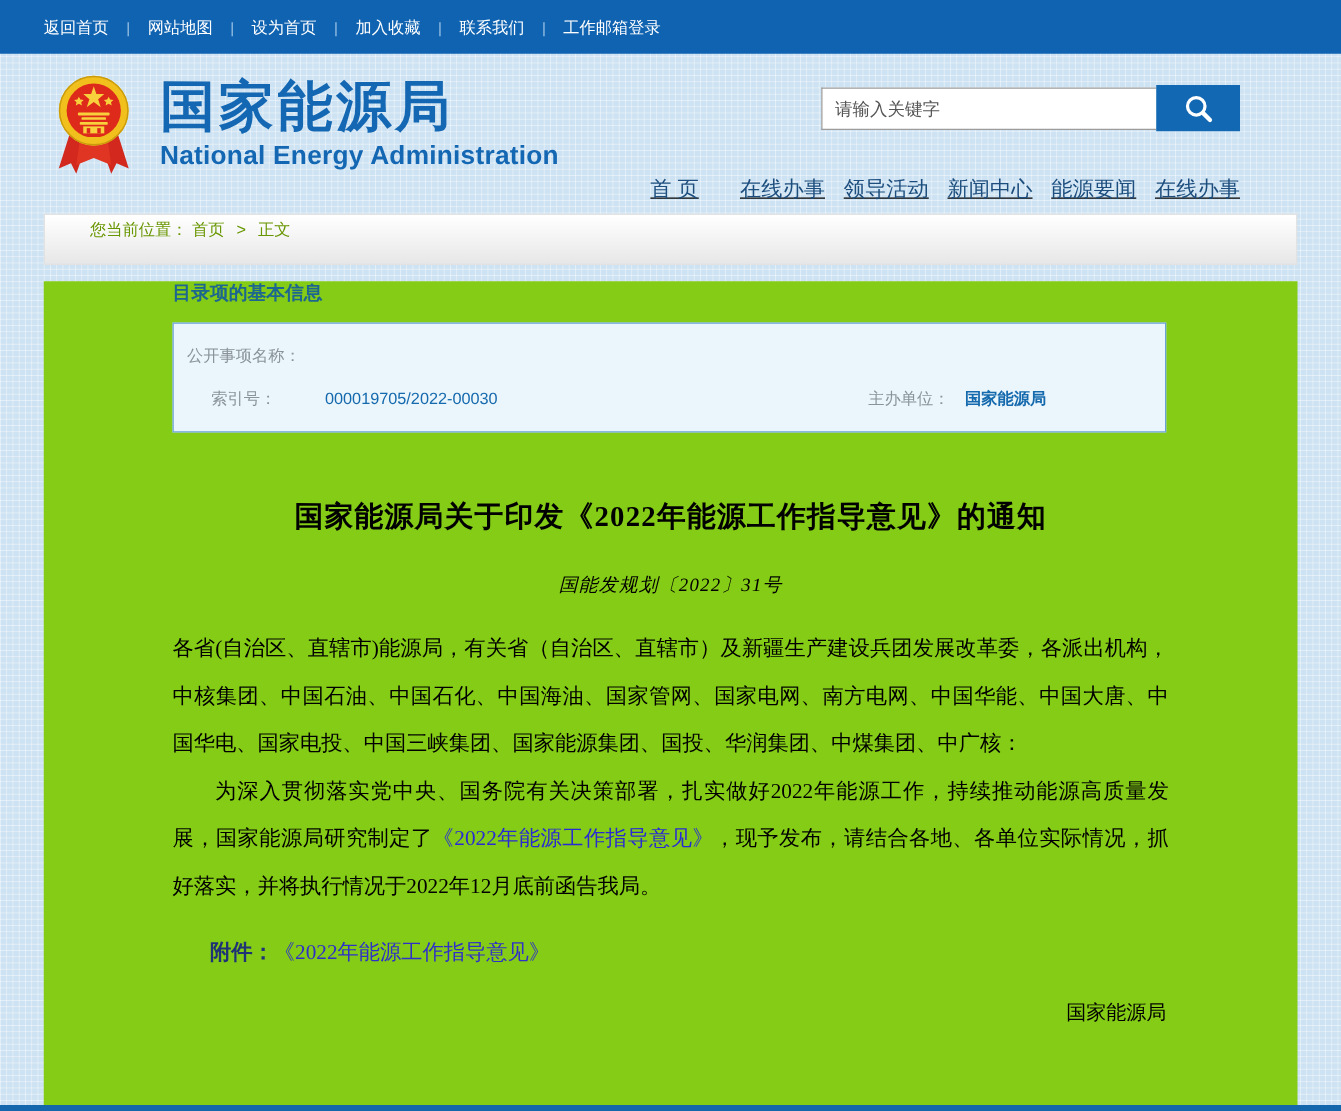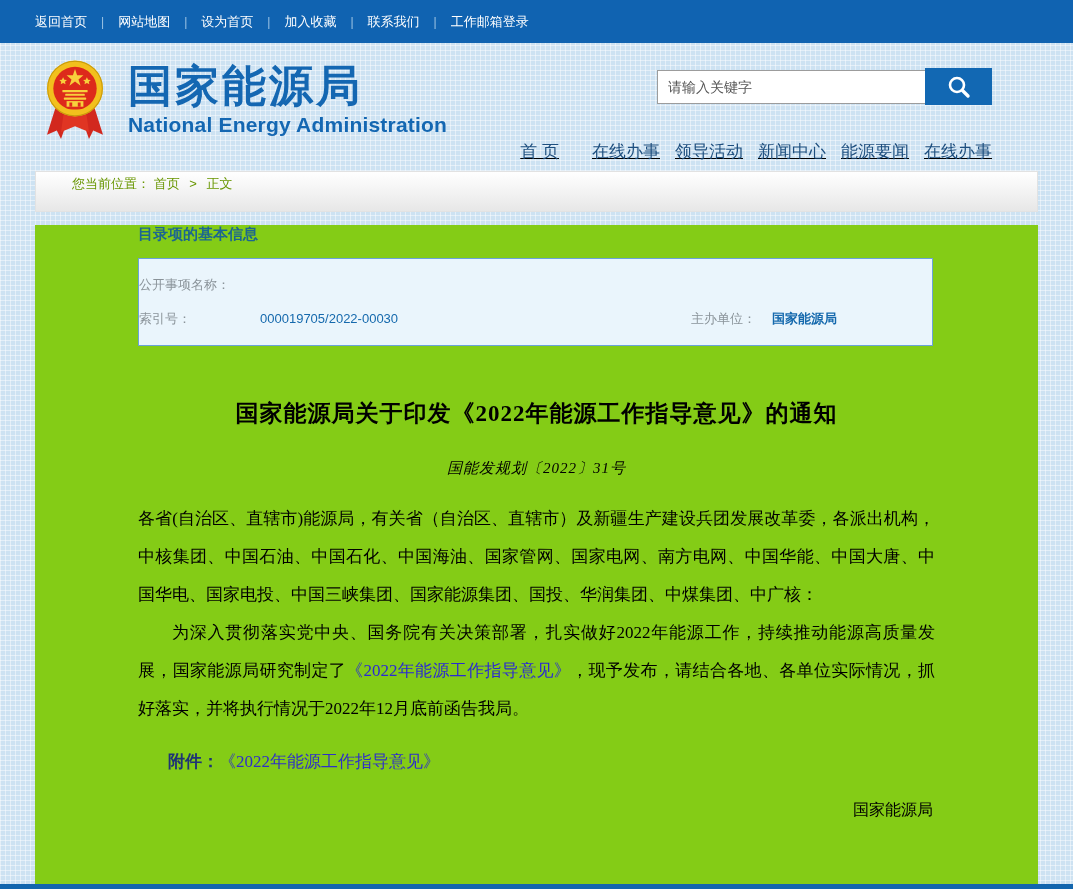--- a/index.html
+++ b/index.html
@@ -68,21 +68,21 @@
   .info-heading {
     margin-left:103px; font-size:15px; font-weight:bold; color:#1c6690; margin-bottom:14px;
   }
   .info-table {
     margin-left:103px; width:795px; background:#eaf5fc; border:1px solid #6aa3d8;
     padding:9px 0; font-size:13px;
   }
   .irow { display:grid; line-height:34px; }
   .irow.r1, .irow.r3 { grid-template-columns:112px 1fr; }
   .irow.r2 { grid-template-columns:112px 440px 72px 1fr; }
-  .ilabel { text-align:left; color:#8a9399;font-family:Liberation Serif, serif; }
+  .ilabel { text-align:center; color:#8a9399;font-family:Liberation Serif, serif; }
   .ivalue { padding-left:9px; color:#1569ad; }
   .ivalue.bold { font-weight:bold; }
   
   .art-title {
     margin-top:52px; text-align:center; font-family:"Liberation Serif","DejaVu Serif",serif;
     font-size:23px; font-weight:bold; color:#000; letter-spacing:1px;
   }
   .doc-num {
     margin-top:30px; text-align:center; font-family:"Liberation Serif","DejaVu Serif",serif;
     font-style:italic; font-size:15px; color:#000; letter-spacing:1px;

